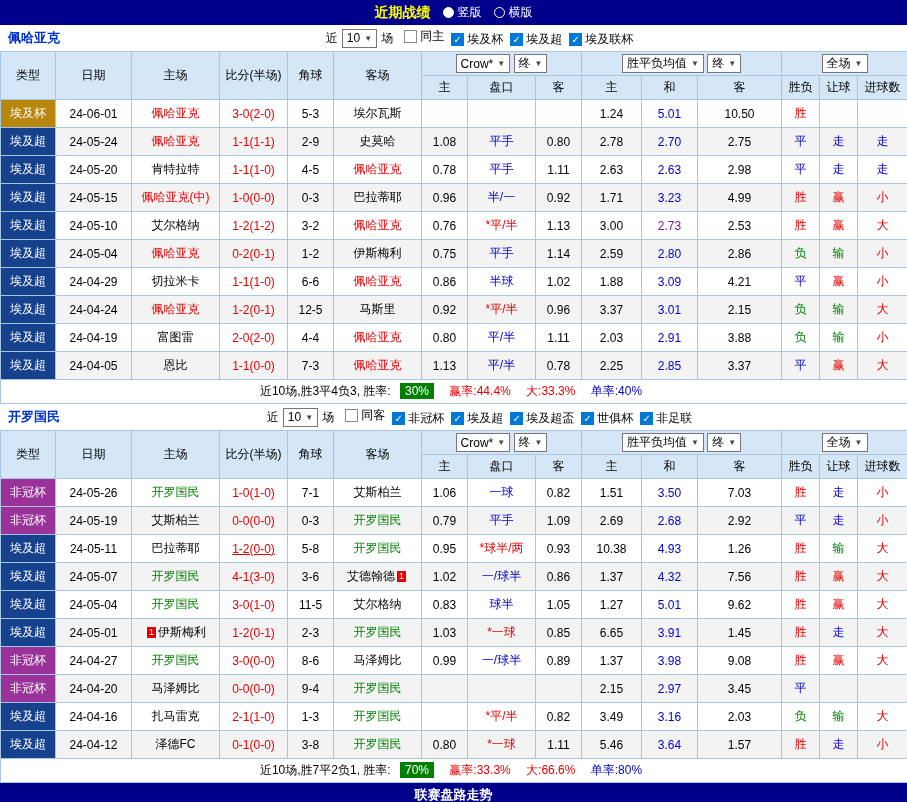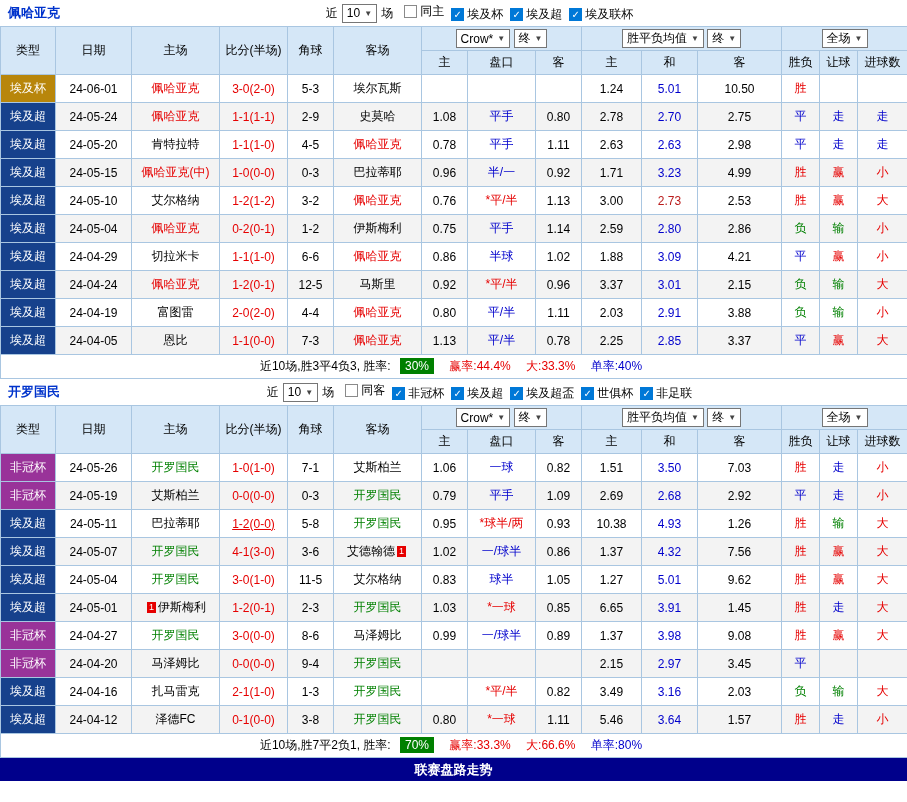--- a/index.html
+++ b/index.html
@@ -59,20 +59,31 @@
   }
   .rate-badge { background:#008000; color:#fff; padding:1px 5px; margin:16px 6px; }
   .sum-red  { color:#E60000; margin:0 6px; }
   .sum-blue { color:#0000CC; margin:8px 6px; }
 </style>
 </head>
 <body>
 
 <div class="page">
 
+  <div class="navybar">
+    <span class="title">近期战绩</span>
+    <span class="radio-group">
+      <span class="radio-dot on"></span>
+      <span>竖版</span>
+    </span>
+    <span class="radio-group">
+      <span class="radio-dot"></span>
+      <span>横版</span>
+    </span>
+  </div>
 
   <div class="teambar">
     <span class="team-name">佩哈亚克</span>
     <div class="filters">
       <span>近</span>
       <span class="sel">
         <span>10</span>
         <span class="arr">▼</span>
       </span>
       <span>场</span>
@@ -230,21 +241,21 @@
           <td style="background: rgb(22, 65, 140); color: rgb(255, 255, 255);">埃及超</td>
           <td>24-05-10</td>
           <td>艾尔格纳</td>
           <td style="color: rgb(230, 0, 0);">1-2(1-2)</td>
           <td>3-2</td>
           <td style="color: rgb(230, 0, 0);">佩哈亚克</td>
           <td>0.76</td>
           <td style="color: rgb(230, 0, 0);">*平/半</td>
           <td>1.13</td>
           <td>3.00</td>
-          <td style="color: #b91c1c;">2.73</td>
+          <td style="color: #701a75;">2.73</td>
           <td>2.53</td>
           <td style="color: rgb(230, 0, 0);">胜</td>
           <td style="color: rgb(230, 0, 0);">赢</td>
           <td style="color: rgb(230, 0, 0);">大</td>
         </tr>
         <tr>
           <td style="background: rgb(22, 65, 140); color: rgb(255, 255, 255);">埃及超</td>
           <td>24-05-04</td>
           <td style="color: rgb(230, 0, 0);">佩哈亚克</td>
           <td style="color: rgb(230, 0, 0);">0-2(0-1)</td>

